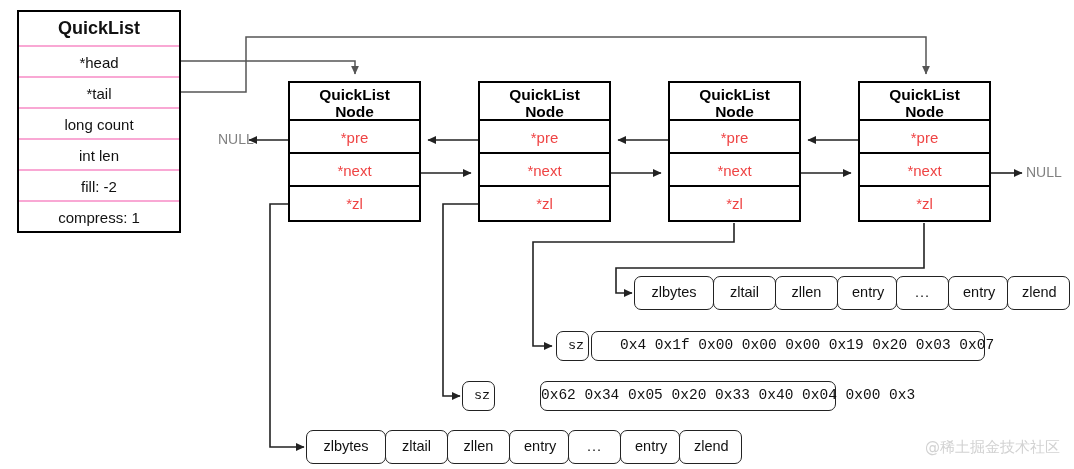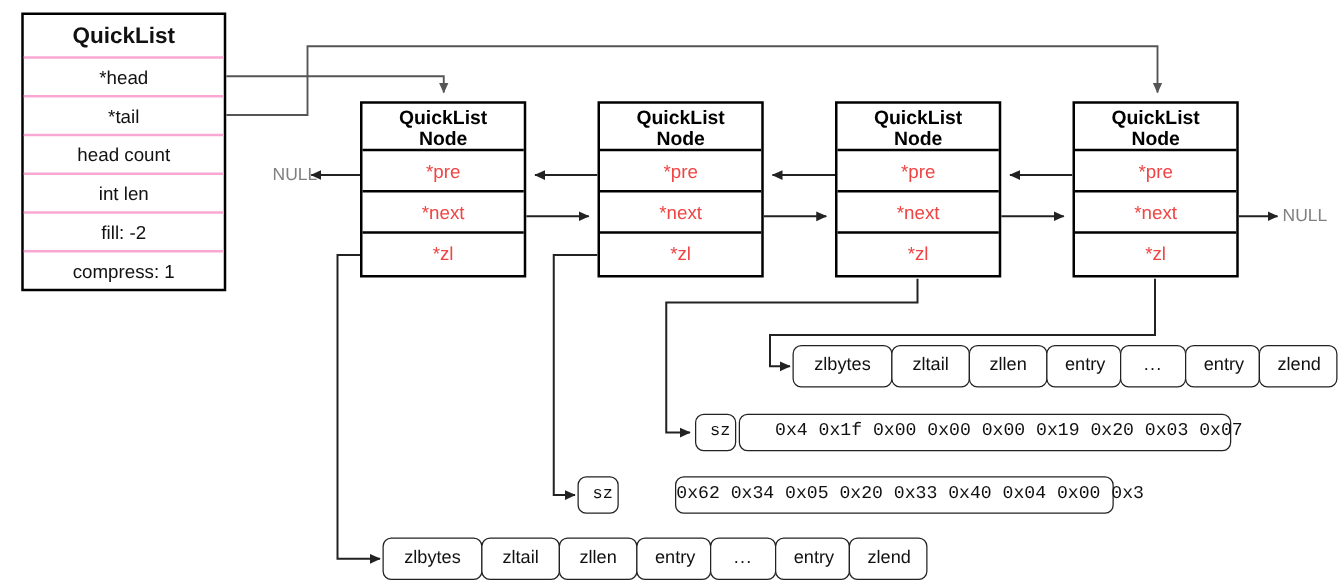--- a/index.html
+++ b/index.html
@@ -122,21 +122,21 @@
       <path d="M734,223 L734,242 L533,242 L533,346 L552,346" marker-end="url(#ah)"></path>
 
       <path d="M924,223 L924,268 L616,268 L616,293 L632,293" marker-end="url(#ah)"></path>
     </g>
   </svg>
 
   <div class="qlist">
     <div class="row title">QuickList</div>
     <div class="row">*head</div>
     <div class="row">*tail</div>
-    <div class="row">head count</div>
+    <div class="row">long count</div>
     <div class="row">int len</div>
     <div class="row">fill: -2</div>
     <div class="row">compress: 1</div>
   </div>
 
   <div class="node" style="left:288px;top:81px;">
     <div class="nhead">
       <span>QuickList</span><br>
       <span>Node</span>
     </div>
@@ -188,27 +188,28 @@
     <div class="cell" style="width:63px;">zlend</div>
   </div>
 
   <div class="szrow" style="left:556px;top:331px;">
     <div class="szbox" style="width:33px;">sz</div>
     <div class="bytes" style="width:394px;padding-left:28px;">0x4 0x1f 0x00 0x00 0x00 0x19 0x20 0x03 0x07</div>
   </div>
 
   <div class="szrow" style="left:462px;top:381px;">
     <div class="szbox" style="width:33px;">sz</div>
-    <div class="bytes" style="width:351px;margin-left:45px;">0x62 0x34 0x05 0x20 0x33 0x40 0x04 0x00 0x3</div>
+    <div class="bytes" style="width:296px;margin-left:45px;">0x62 0x34 0x05 0x20 0x33 0x40 0x04 0x00 0x3</div>
   </div>
 
   <div class="ziplist" style="left:306px;top:430px;">
     <div class="cell" style="width:80px;">zlbytes</div>
     <div class="cell" style="width:63px;">zltail</div>
     <div class="cell" style="width:63px;">zllen</div>
     <div class="cell" style="width:60px;">entry</div>
     <div class="cell dots" style="width:53px;">...</div>
     <div class="cell" style="width:60px;">entry</div>
     <div class="cell" style="width:63px;">zlend</div>
   </div>
 
+  <div class="watermark">@稀土掘金技术社区</div>
 
 </div>
 
 </body></html>

